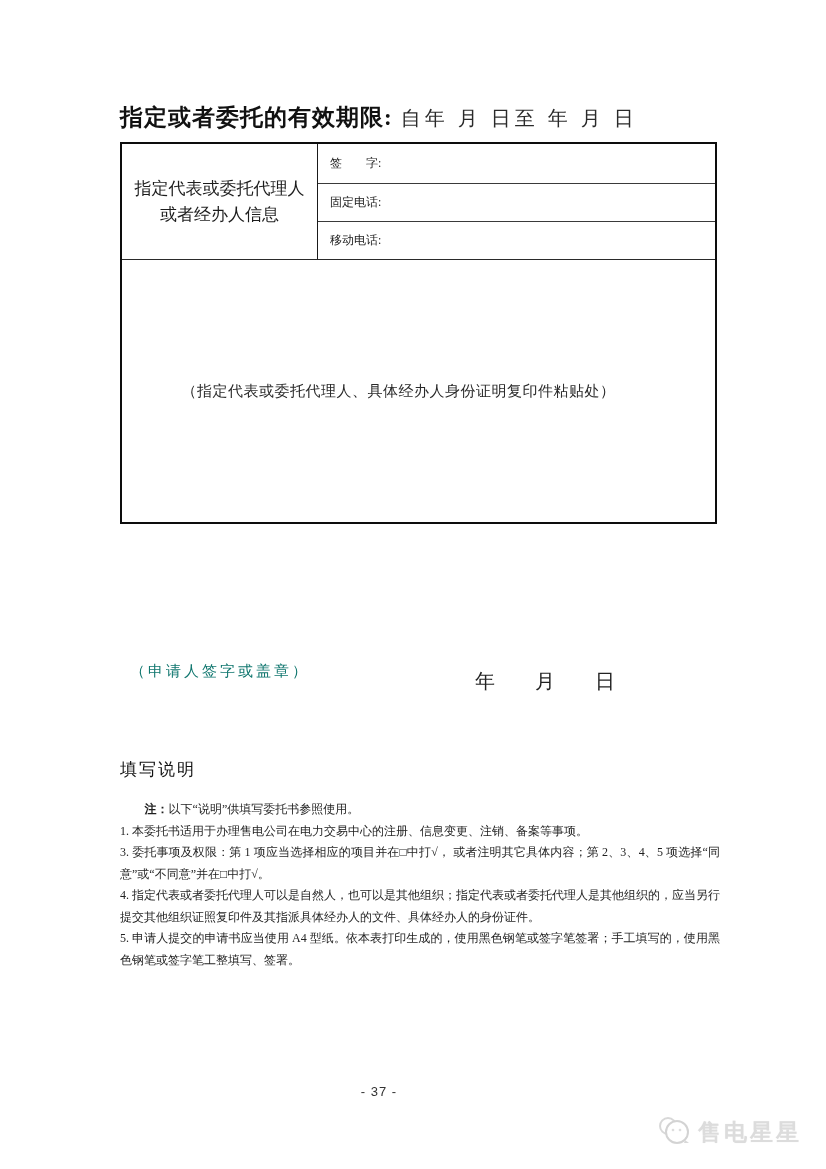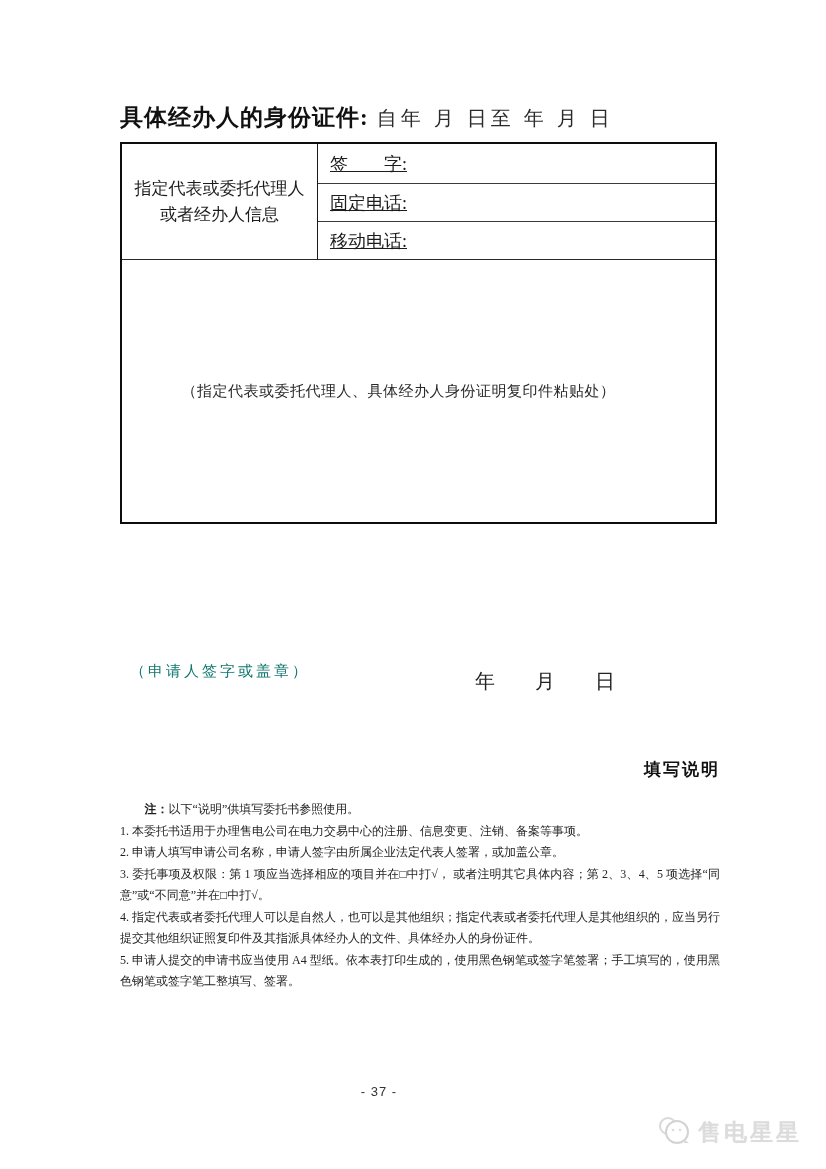--- a/index.html
+++ b/index.html
@@ -38,24 +38,23 @@
     grid-row: 1 / span 3;
     border-right: 1px solid #1a1a1a;
     display: flex; align-items: center; justify-content: center;
     text-align: center;
     font-size: 17px; line-height: 26px;
     padding: 0 12px;
     box-sizing: border-box;
   }
   .field-cell {
     display: flex; align-items: center;
-    font-size: 18px;
+    font-size: 12px;
     padding-left: 12px;
     box-sizing: border-box;
-    text-decoration: underline;
   }
   .field-cell.rule { border-bottom: 1px solid #3a3a3a; }
   .paste-cell {
     height: 263px;
     display: flex; align-items: center; justify-content: center;
     font-size: 15px;
     letter-spacing: 0.5px;
     color: #2a2a2a;
     box-sizing: border-box;
     padding-right: 40px;
@@ -69,22 +68,22 @@
   .date-line {
     position: absolute; left: 475px; top: 668px;
     font-size: 20px; color: #222;
   }
 
   
   .instructions {
     position: absolute; left: 120px; top: 758px; width: 600px;
   }
   .ins-heading {
-    text-align: right;
-    font-weight: bold;
+    text-align: left;
+    font-weight: normal;
     font-size: 17px;
     color: #111;
     margin: 0 0 18px 0;
     letter-spacing: 2px;
   }
   .ins-note, .ins-item {
     margin: 0;
     font-size: 12px;
     line-height: 21.5px;
     color: #1f1f1f;
@@ -115,41 +114,40 @@
     letter-spacing: 3px;
     text-shadow: 0 0 1px #e9e9e9;
     font-family: "Liberation Sans", sans-serif;
     margin-left: 6px;
   }
 </style>
 </head>
 <body>
 
 <div class="doc-title">
-  <span class="t-bold">具体经办人的身份证件:</span><span class="t-rest">自年 月 日至  年 月 日</span>
+  <span class="t-bold">指定或者委托的有效期限:</span><span class="t-rest">自年 月 日至  年 月 日</span>
 </div>
 
 <div class="form-table">
   <div class="info-grid">
     <div class="left-head-cell">指定代表或委托代理人或者经办人信息</div>
     <div class="field-cell rule">签　　字:</div>
     <div class="field-cell rule">固定电话:</div>
     <div class="field-cell">移动电话:</div>
   </div>
   <div class="paste-cell">（指定代表或委托代理人、具体经办人身份证明复印件粘贴处）</div>
 </div>
 
 <div class="sign-line">（申请人签字或盖章）</div>
 <div class="date-line">年　　月　　日</div>
 
 <div class="instructions">
   <p class="ins-heading">填写说明</p>
   <p class="ins-note"><span class="note-label">注：</span><span>以下“说明”供填写委托书参照使用。</span></p>
   <p class="ins-item">1. 本委托书适用于办理售电公司在电力交易中心的注册、信息变更、注销、备案等事项。</p>
-  <p class="ins-item">2. 申请人填写申请公司名称，申请人签字由所属企业法定代表人签署，或加盖公章。</p>
   <p class="ins-item">3. 委托事项及权限：第 1 项应当选择相应的项目并在□中打√， 或者注明其它具体内容；第 2、3、4、5 项选择“同意”或“不同意”并在□中打√。</p>
   <p class="ins-item">4. 指定代表或者委托代理人可以是自然人，也可以是其他组织；指定代表或者委托代理人是其他组织的，应当另行提交其他组织证照复印件及其指派具体经办人的文件、具体经办人的身份证件。</p>
   <p class="ins-item">5. 申请人提交的申请书应当使用 A4 型纸。依本表打印生成的，使用黑色钢笔或签字笔签署；手工填写的，使用黑色钢笔或签字笔工整填写、签署。</p>
 </div>
 
 <div class="page-number">- 37 -</div>
 
 <div class="watermark">
   <span>
     <svg width="36" height="32" viewBox="0 0 36 32">

